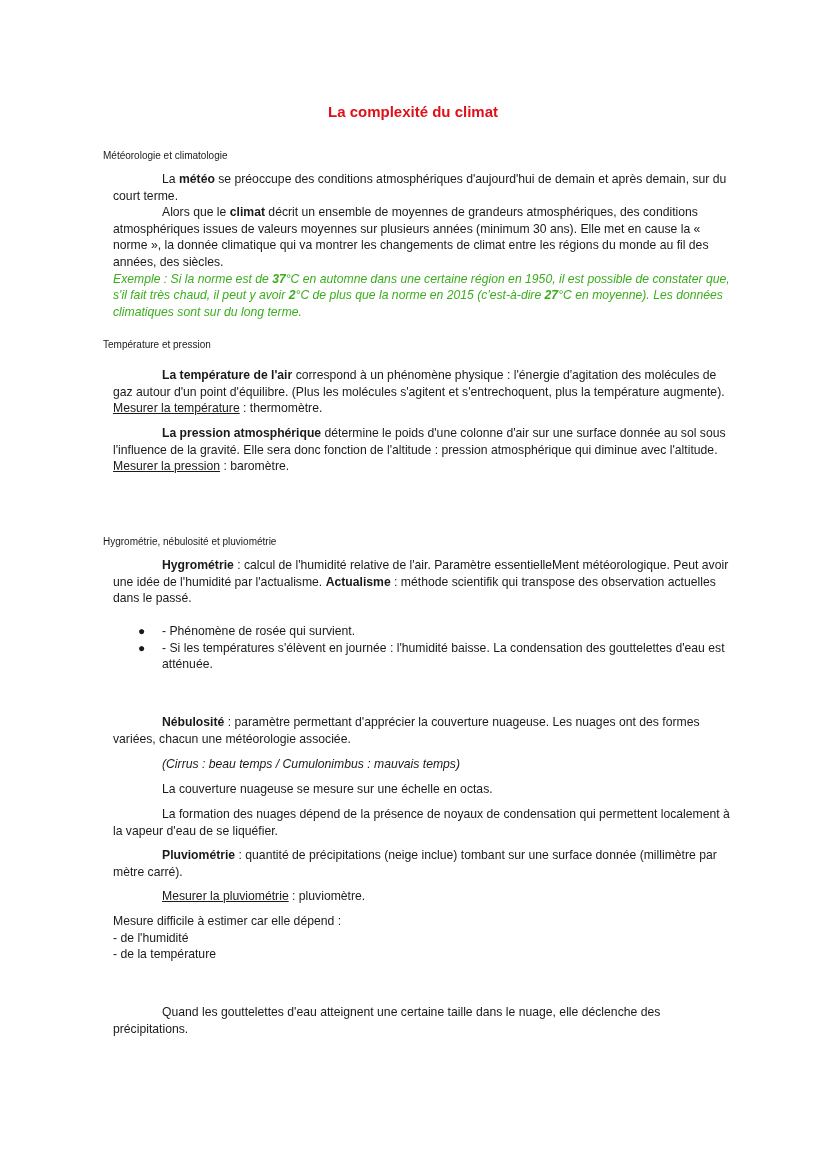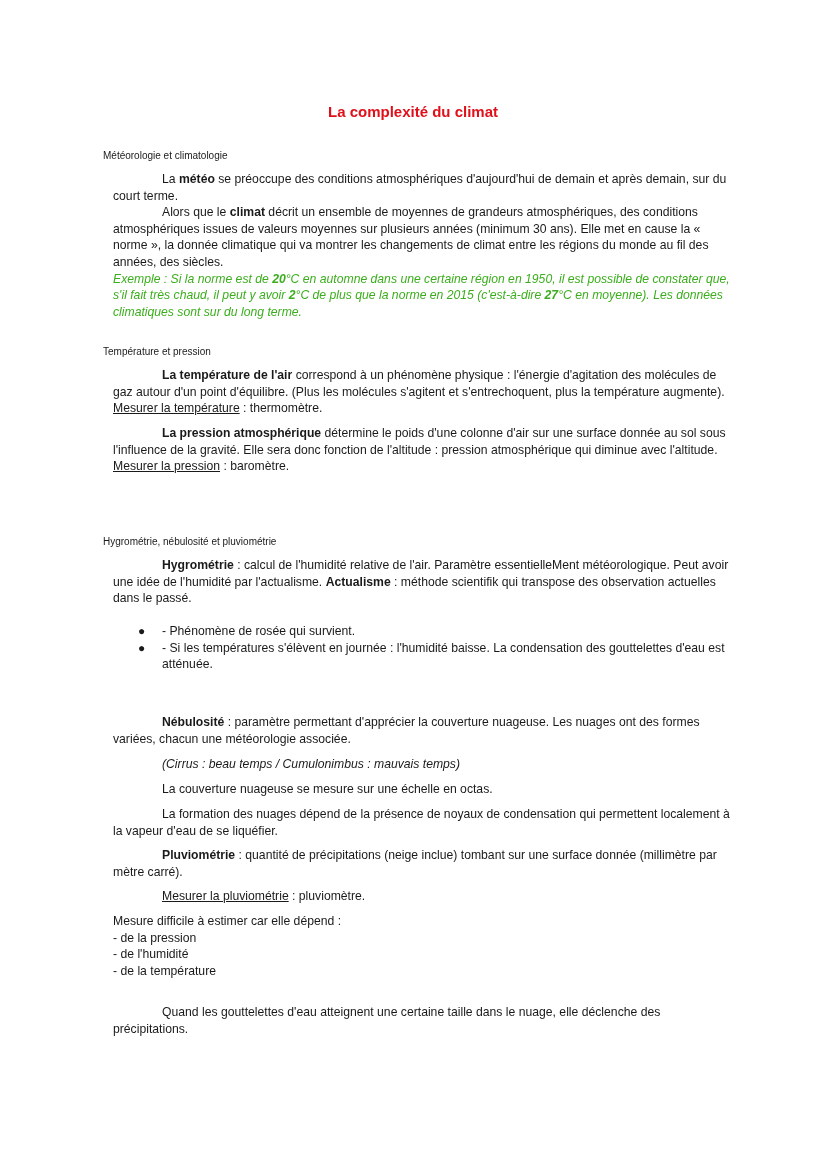--- a/index.html
+++ b/index.html
@@ -80,24 +80,24 @@
 
 <div class="page">
 
   <h1 class="title">La complexité du climat</h1>
 
   <h2 class="h2" style="top:143px;">Météorologie et climatologie</h2>
 
   <div class="block" style="top:171px;">
     <p class="indent"><span>La </span><b>météo</b><span> se préoccupe des conditions atmosphériques d'aujourd'hui de demain et après demain, sur du court terme.</span></p>
     <p class="indent"><span>Alors que le </span><b>climat</b><span> décrit un ensemble de moyennes de grandeurs atmosphériques, des conditions atmosphériques issues de valeurs moyennes sur plusieurs années (minimum 30 ans). Elle met en cause la « norme », la donnée climatique qui va montrer les changements de climat entre les régions du monde au fil des années, des siècles.</span></p>
-    <p class="green"><span>Exemple : Si la norme est de </span><b>20</b><span>°C en automne dans une certaine région en 1950, il est possible de constater que, s'il fait très chaud, il peut y avoir </span><b>2</b><span>°C de plus que la norme en 2015 (c'est-à-dire </span><b>27</b><span>°C en moyenne). Les données climatiques sont sur du long terme.</span></p>
+    <p class="green"><span>Exemple : Si la norme est de </span><b>37</b><span>°C en automne dans une certaine région en 1950, il est possible de constater que, s'il fait très chaud, il peut y avoir </span><b>2</b><span>°C de plus que la norme en 2015 (c'est-à-dire </span><b>27</b><span>°C en moyenne). Les données climatiques sont sur du long terme.</span></p>
   </div>
 
-  <h2 class="h2" style="top:339px;text-align:right;">Température et pression</h2>
+  <h2 class="h2" style="top:332px;text-align:right;">Température et pression</h2>
 
   <div class="block" style="top:367px;">
     <p class="indent"><b>La température de l'air</b><span> correspond à un phénomène physique : l'énergie d'agitation des molécules de gaz autour d'un point d'équilibre. (Plus les molécules s'agitent et s'entrechoquent, plus la température augmente). </span><span class="u">Mesurer la température</span><span> : thermomètre.</span></p>
   </div>
 
   <div class="block" style="top:425px;">
     <p class="indent"><b>La pression atmosphérique</b><span> détermine le poids d'une colonne d'air sur une surface donnée au sol sous l'influence de la gravité. Elle sera donc fonction de l'altitude : pression atmosphérique qui diminue avec l'altitude. </span><span class="u">Mesurer la pression</span><span> : baromètre.</span></p>
   </div>
 
   <h2 class="h2" style="top:529px;">Hygrométrie, nébulosité et pluviométrie</h2>
@@ -138,21 +138,20 @@
   <div class="block" style="top:847px;">
     <p class="indent"><b>Pluviométrie</b><span> : quantité de précipitations (neige inclue) tombant sur une surface donnée (millimètre par mètre carré).</span></p>
   </div>
 
   <div class="block" style="top:888px;">
     <p class="pad"><span class="u">Mesurer la pluviométrie</span><span> : pluviomètre.</span></p>
   </div>
 
   <div class="block" style="top:913px;">
     <p>Mesure difficile à estimer car elle dépend :</p>
-    <p>- de la pression</p>
     <p>- de l'humidité</p>
     <p>- de la température</p>
   </div>
 
   <div class="block" style="top:1004px;">
     <p class="indent">Quand les gouttelettes d'eau atteignent une certaine taille dans le nuage, elle déclenche des précipitations.</p>
   </div>
 
 </div>
 

